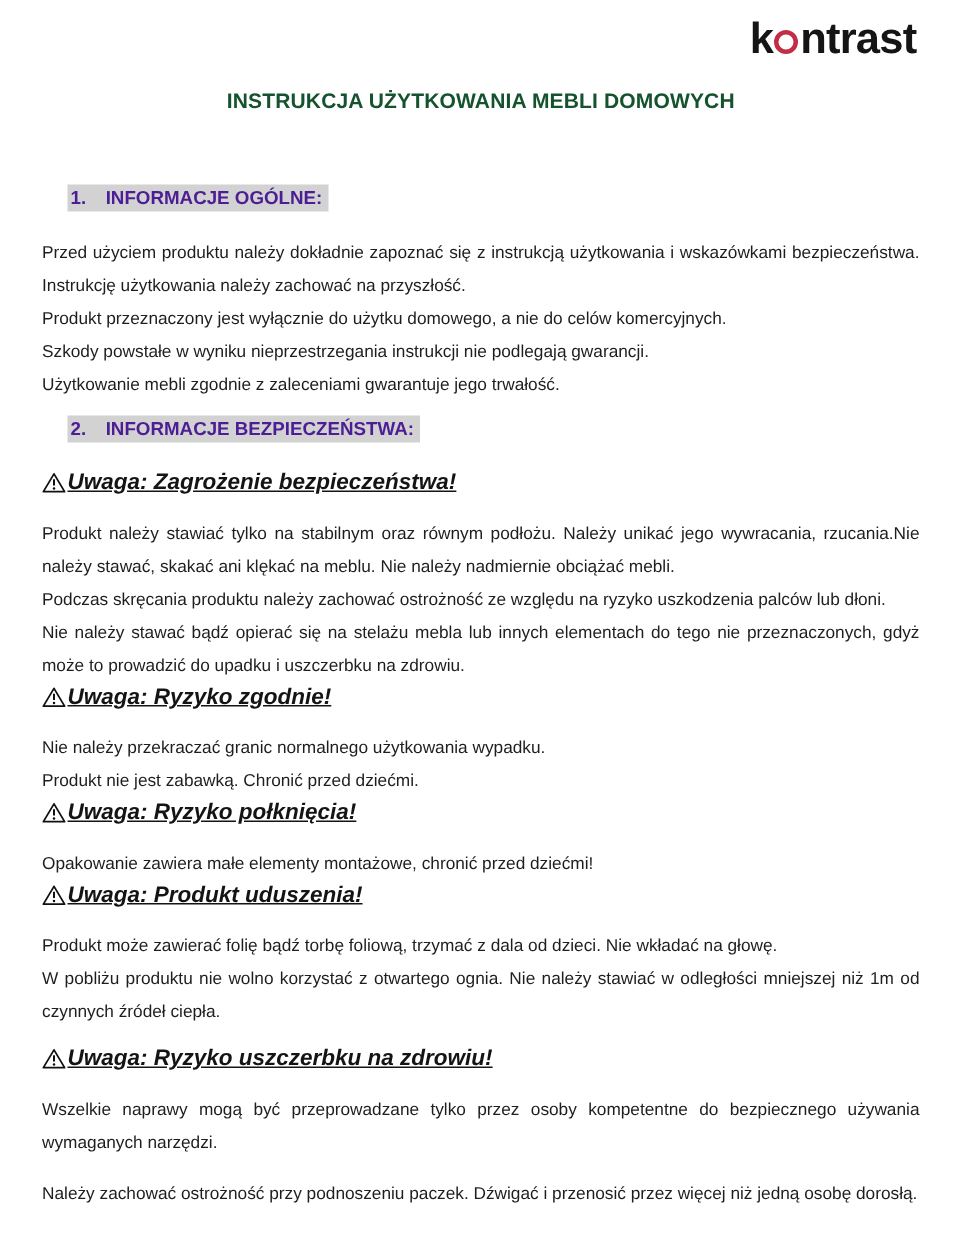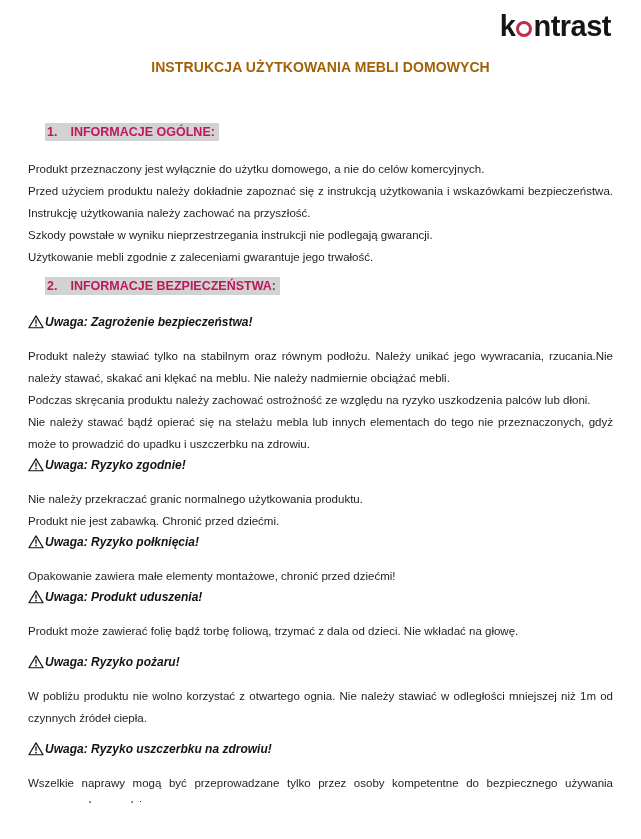--- a/index.html
+++ b/index.html
@@ -27,63 +27,63 @@
     width: 10px; height: 10px;
     border: 3.4px solid var(--ring-color, #c22e48);
     border-radius: 50%;
     margin: 0 1px;
     transform: translateY(1px);
   }
   
   .title {
     margin: 14px 0 0 0;
     font-size: 14px; line-height: 18px; font-weight: 700;
-    text-align: center; color: #a16207; letter-spacing: 0.1px;
+    text-align: center; color: #14532d; letter-spacing: 0.1px;
   }
   
   h2.sec {
     margin: 46px 0 16px 17px;
-    font-size: 12.5px; line-height: 20px; font-weight: 700; color: #be185d;
+    font-size: 12.5px; line-height: 20px; font-weight: 700; color: #4c1d95;
   }
   h2.sec.s2 { margin-top: 8px; }
   h2.sec .hl { background: var(--hl-color, #d2d2d2); padding: 2px 4px 2px 2px; }
   h2.sec .num { display: inline-block; margin-right: 13px; }
   
   p.body {
     margin: 0;
     font-size: 11.5px; line-height: 22px;
     text-align: justify; color: #1e1e1e;
   }
   p.mt10 { }
   p.mt12 { margin-top: 12px; }
   
   h3.warn {
     display: flex; align-items: center;
     margin: 0 0 13px 0;
-    font-size: 12px; line-height: 20px;
-    font-weight: 700; font-style: italic; color: #141414;
+    font-size: 15px; line-height: 20px;
+    font-weight: 700; font-style: italic; color: #141414; text-decoration: underline;
   }
   h3.warn.mt10 { margin-top: 10px; }
   .tri { width: 16px; height: 15px; flex: none; margin: -2px 1px 0 0; }
 </style>
 </head>
 <body>
 
 <main class="page">
 
   <div class="logo-row">
     <span class="logo"><span>k</span><span class="ring"></span><span>ntrast</span></span>
   </div>
 
   <h1 class="title">INSTRUKCJA UŻYTKOWANIA MEBLI DOMOWYCH</h1>
 
   <h2 class="sec s1"><span class="hl"><span class="num">1.</span><span>INFORMACJE OGÓLNE:</span></span></h2>
 
+  <p class="body">Przed użyciem produktu należy dokładnie zapoznać się z instrukcją użytkowania i wskazówkami bezpieczeństwa. Instrukcję użytkowania należy zachować na przyszłość.</p>
   <p class="body">Produkt przeznaczony jest wyłącznie do użytku domowego, a nie do celów komercyjnych.</p>
-  <p class="body">Przed użyciem produktu należy dokładnie zapoznać się z instrukcją użytkowania i wskazówkami bezpieczeństwa. Instrukcję użytkowania należy zachować na przyszłość.</p>
   <p class="body">Szkody powstałe w wyniku nieprzestrzegania instrukcji  nie podlegają gwarancji.</p>
   <p class="body">Użytkowanie mebli zgodnie z zaleceniami gwarantuje jego trwałość.</p>
 
   <h2 class="sec s2"><span class="hl"><span class="num">2.</span><span>INFORMACJE BEZPIECZEŃSTWA:</span></span></h2>
 
   <h3 class="warn">
     <svg class="tri" viewBox="0 0 24 22">
         <path d="M12 2.6 L22.6 20.4 H1.4 Z" fill="none" stroke="#111" stroke-width="1.8" stroke-linejoin="round"></path>
         <line x1="12" y1="8" x2="12" y2="14.2" stroke="#111" stroke-width="2"></line>
         <circle cx="12" cy="17.3" r="1.25" fill="#111"></circle>
@@ -95,21 +95,21 @@
   <p class="body">Nie należy stawać bądź opierać się na stelażu mebla lub innych elementach do tego nie przeznaczonych, gdyż może to prowadzić do upadku i uszczerbku na zdrowiu.</p>
 
   <h3 class="warn">
     <svg class="tri" viewBox="0 0 24 22">
         <path d="M12 2.6 L22.6 20.4 H1.4 Z" fill="none" stroke="#111" stroke-width="1.8" stroke-linejoin="round"></path>
         <line x1="12" y1="8" x2="12" y2="14.2" stroke="#111" stroke-width="2"></line>
         <circle cx="12" cy="17.3" r="1.25" fill="#111"></circle>
       </svg>
     <span>Uwaga: Ryzyko zgodnie!</span>
   </h3>
-  <p class="body">Nie należy przekraczać granic normalnego użytkowania produktu.</p>
+  <p class="body">Nie należy przekraczać granic normalnego użytkowania wypadku.</p>
   <p class="body mt10">Produkt nie jest zabawką. Chronić przed dziećmi.</p>
 
   <h3 class="warn">
     <svg class="tri" viewBox="0 0 24 22">
         <path d="M12 2.6 L22.6 20.4 H1.4 Z" fill="none" stroke="#111" stroke-width="1.8" stroke-linejoin="round"></path>
         <line x1="12" y1="8" x2="12" y2="14.2" stroke="#111" stroke-width="2"></line>
         <circle cx="12" cy="17.3" r="1.25" fill="#111"></circle>
       </svg>
     <span>Uwaga: Ryzyko połknięcia!</span>
   </h3>
@@ -118,28 +118,20 @@
   <h3 class="warn">
     <svg class="tri" viewBox="0 0 24 22">
         <path d="M12 2.6 L22.6 20.4 H1.4 Z" fill="none" stroke="#111" stroke-width="1.8" stroke-linejoin="round"></path>
         <line x1="12" y1="8" x2="12" y2="14.2" stroke="#111" stroke-width="2"></line>
         <circle cx="12" cy="17.3" r="1.25" fill="#111"></circle>
       </svg>
     <span>Uwaga: Produkt uduszenia!</span>
   </h3>
   <p class="body">Produkt może zawierać folię bądź torbę foliową, trzymać z dala od dzieci. Nie wkładać na głowę.</p>
 
-  <h3 class="warn mt10">
-    <svg class="tri" viewBox="0 0 24 22">
-        <path d="M12 2.6 L22.6 20.4 H1.4 Z" fill="none" stroke="#111" stroke-width="1.8" stroke-linejoin="round"></path>
-        <line x1="12" y1="8" x2="12" y2="14.2" stroke="#111" stroke-width="2"></line>
-        <circle cx="12" cy="17.3" r="1.25" fill="#111"></circle>
-      </svg>
-    <span>Uwaga: Ryzyko pożaru!</span>
-  </h3>
   <p class="body">W pobliżu produktu  nie wolno korzystać z otwartego ognia. Nie należy stawiać w odległości mniejszej niż 1m od czynnych źródeł ciepła.</p>
 
   <h3 class="warn mt10">
     <svg class="tri" viewBox="0 0 24 22">
         <path d="M12 2.6 L22.6 20.4 H1.4 Z" fill="none" stroke="#111" stroke-width="1.8" stroke-linejoin="round"></path>
         <line x1="12" y1="8" x2="12" y2="14.2" stroke="#111" stroke-width="2"></line>
         <circle cx="12" cy="17.3" r="1.25" fill="#111"></circle>
       </svg>
     <span>Uwaga: Ryzyko uszczerbku na zdrowiu!</span>
   </h3>

